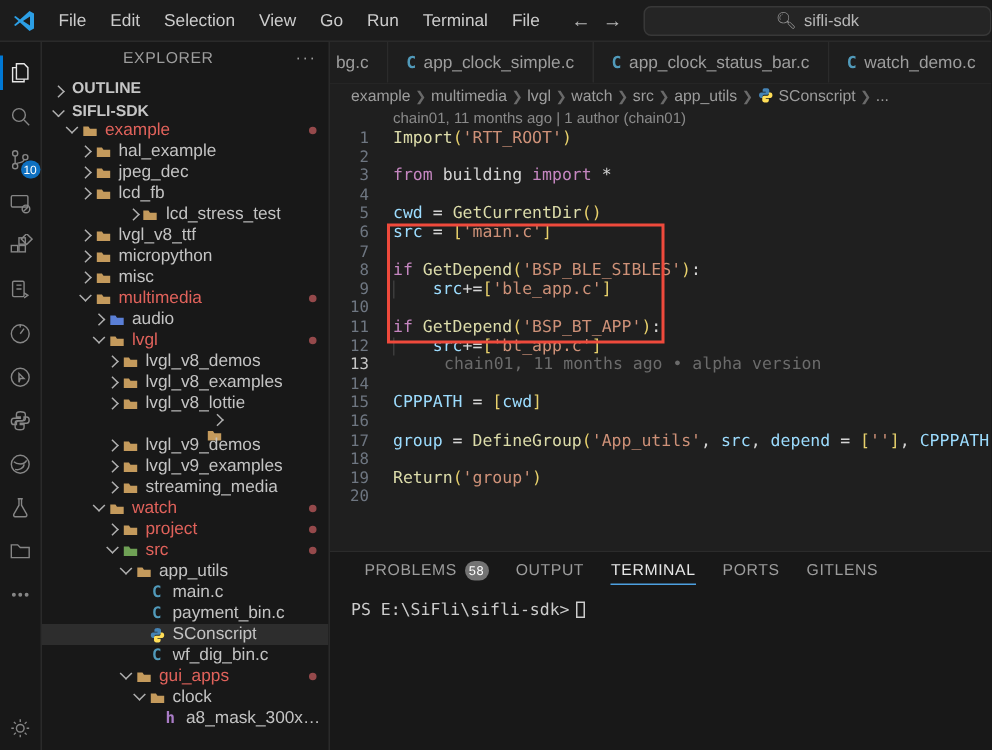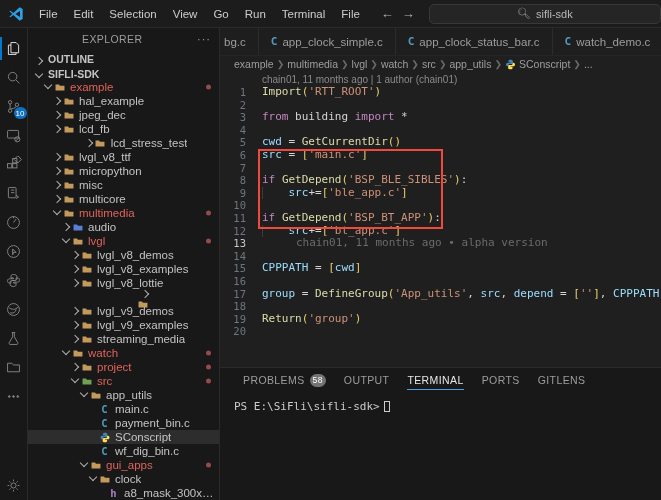--- a/index.html
+++ b/index.html
@@ -309,29 +309,20 @@
           </div>
           <div class="trow" style="padding-left: 24px;">
             <span class="chev right"></span>
             <span class="ficon">
               <svg viewBox="0 0 16 16">
                 <path fill="#c49a5c" d="M1.5 3.5h5l1.5 2h6.5v7h-13z"></path>
               </svg>
             </span>
             <span class="label">misc</span>
           </div>
-          <div class="trow" style="padding-left: 24px;">
-            <span class="chev right"></span>
-            <span class="ficon">
-              <svg viewBox="0 0 16 16">
-                <path fill="#c49a5c" d="M1.5 3.5h5l1.5 2h6.5v7h-13z"></path>
-              </svg>
-            </span>
-            <span class="label">multicore</span>
-          </div>
           <div class="trow red" style="padding-left: 24px;">
             <span class="chev down"></span>
             <span class="ficon">
               <svg viewBox="0 0 16 16">
                 <path fill="#c49a5c" d="M1.5 3.5h5l1.5 2h6.5v7h-13z"></path>
               </svg>
             </span>
             <span class="label">multimedia</span>
             <span class="dot"></span>
           </div>

